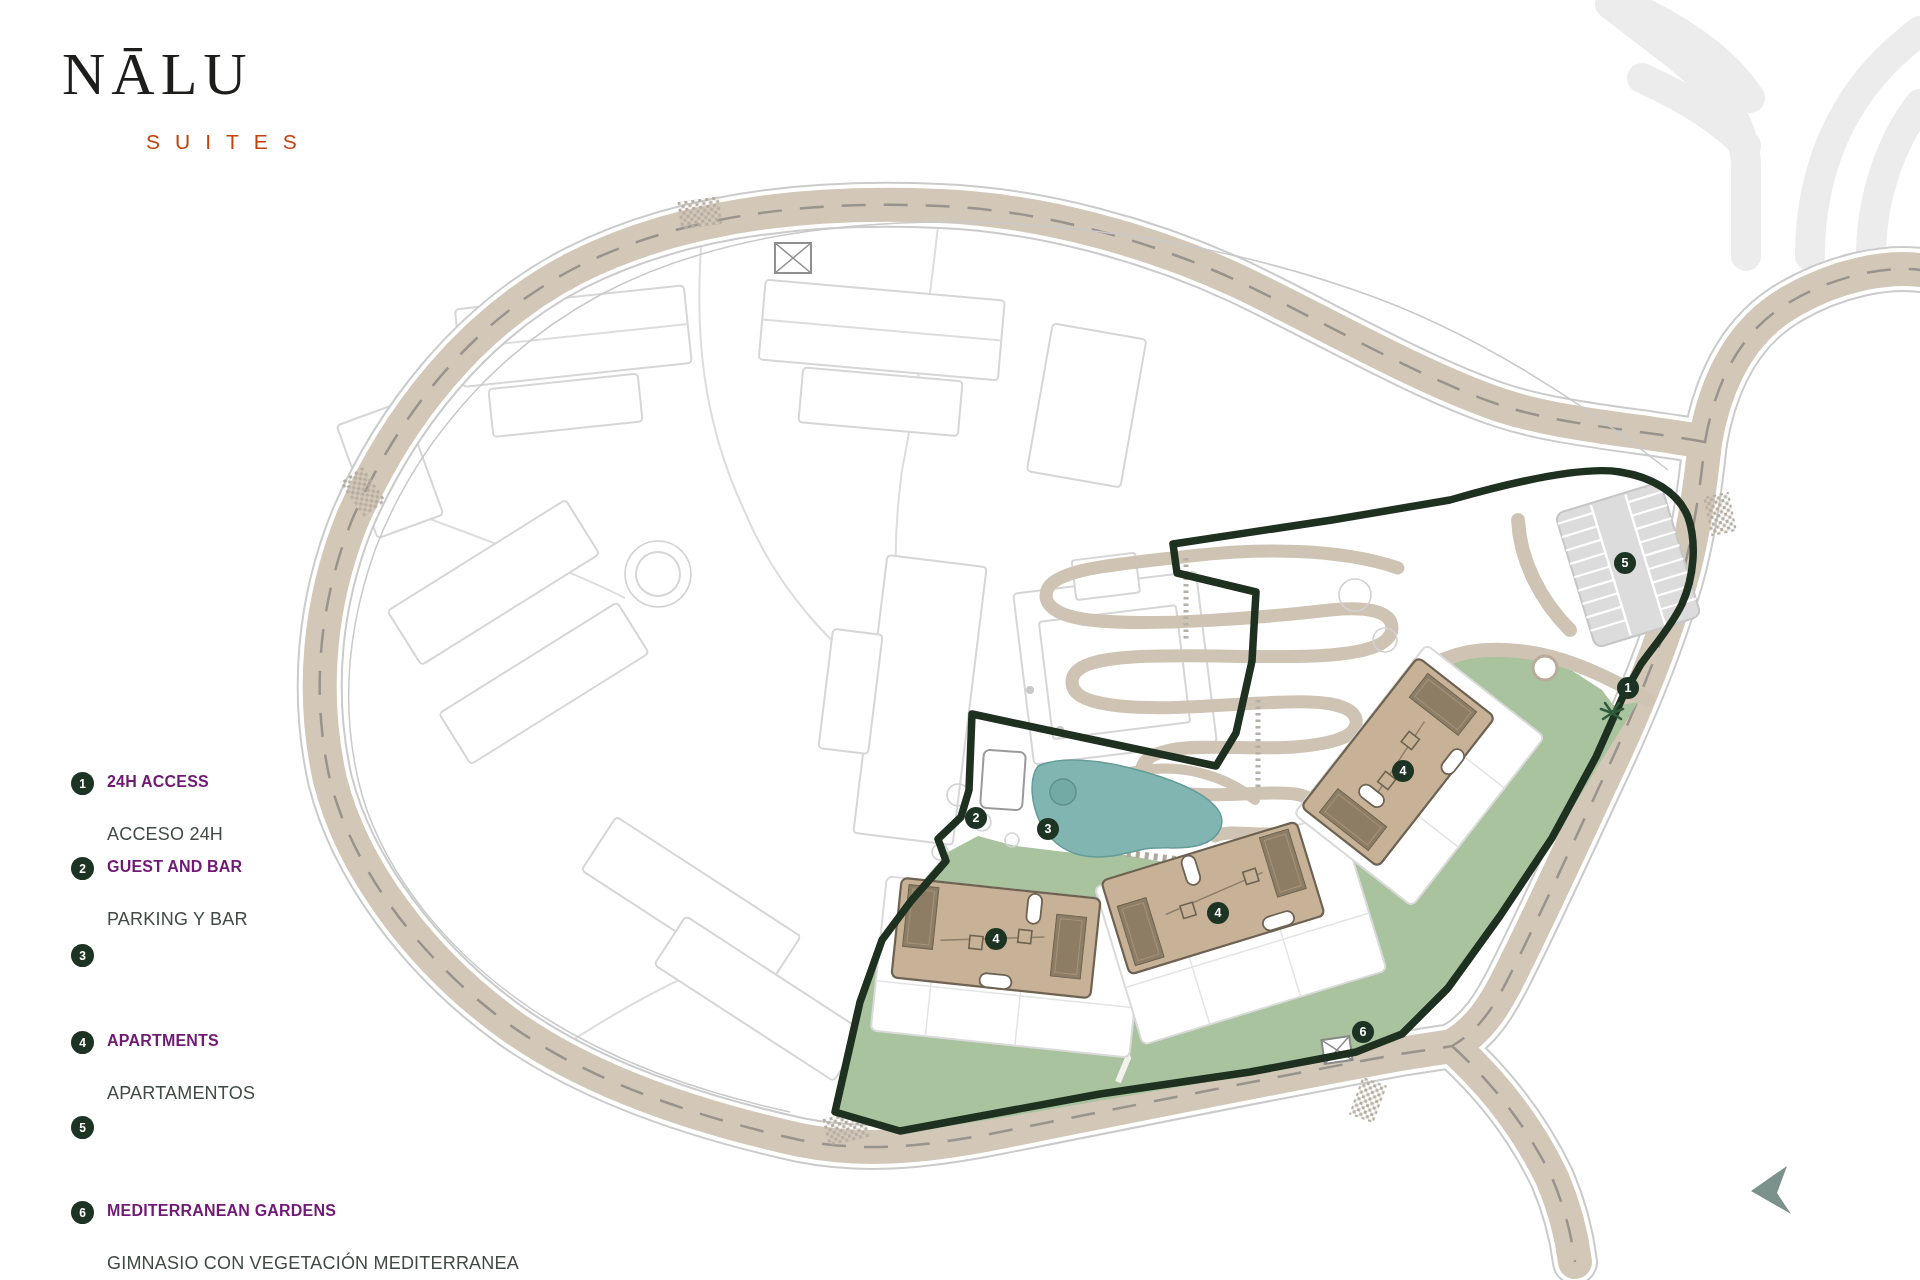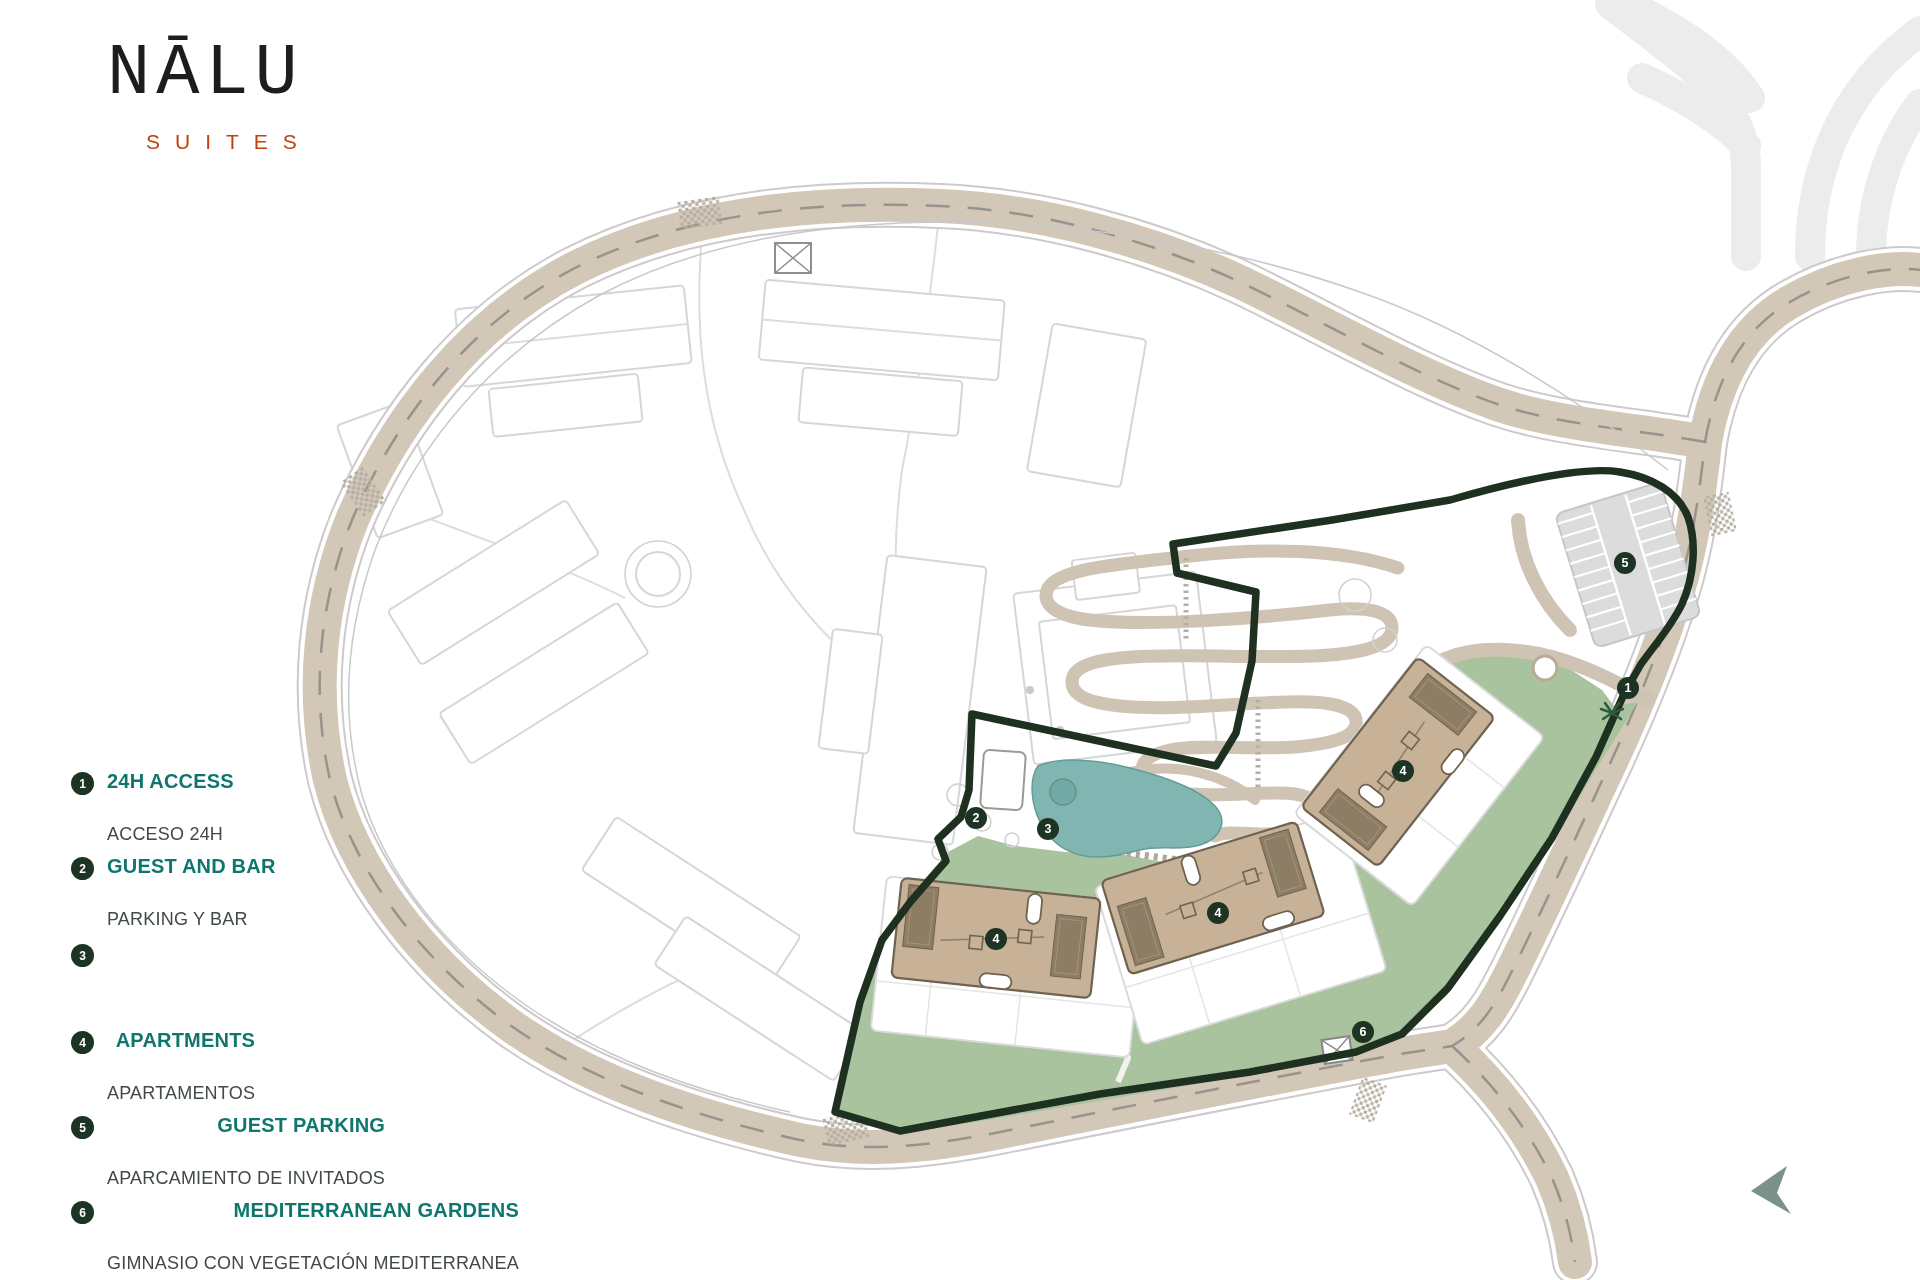--- a/index.html
+++ b/index.html
@@ -1,33 +1,33 @@
 <!DOCTYPE html>
 <html><head>
 <meta charset="utf-8">
 <style>
   html,body{margin:0;padding:0;background:#ffffff;}
   .stage{position:relative;width:1920px;height:1280px;background:#ffffff;overflow:hidden;
          font-family:"Liberation Sans",sans-serif;}
   svg.plan{position:absolute;left:0;top:0;}
   
   .logo{position:absolute;left:62px;top:26px;width:330px;color:#1d1d1b;}
-  .logo .word{font-size:72px;line-height:96px;letter-spacing:6px;font-weight:400;
-              font-family:Liberation Mono, monospace;color:#1d1d1b;margin-left:45px;}
+  .logo .word{font-size:60px;line-height:96px;letter-spacing:6px;font-weight:400;
+              font-family:Liberation Serif, serif;color:#1d1d1b;}
   .logo .tagline{font-size:21px;letter-spacing:15px;margin-top:8px;margin-left:84px;color:#c2410c;}
   
   .legend{position:absolute;left:71px;top:0;width:480px;}
   .legend-item{position:absolute;left:0;display:flex;align-items:flex-start;}
   .legend-item:nth-of-type(1){top:770px;} .legend-item:nth-of-type(2){top:855px;}
   .legend-item:nth-of-type(3){top:942px;} .legend-item:nth-of-type(4){top:1029px;}
   .legend-item:nth-of-type(5){top:1114px;} .legend-item:nth-of-type(6){top:1199px;}
   .badge{flex:0 0 auto;width:23px;height:23px;border-radius:50%;background:#1d3323;color:#ffffff;
          font-size:12px;font-weight:bold;display:flex;align-items:center;justify-content:center;margin-top:2px;}
   .ltexts{margin-left:13px;}
-  .ltitle{font-size:20px;font-weight:bold;color:#0f766e;line-height:23px;letter-spacing:.2px;text-align:right;}
+  .ltitle{font-size:16px;font-weight:bold;color:#701a75;line-height:23px;letter-spacing:.2px;}
   .lsub{font-size:18px;color:#414a44;line-height:23px;letter-spacing:.2px;margin-top:30px;}
   
   .faint{fill:#ffffff;stroke:#d6d6d6;stroke-width:2;}
   .faint2{fill:none;stroke:#dddddd;stroke-width:2;}
   .road-case{fill:none;stroke:#cbcbcb;stroke-width:46;stroke-linecap:round;stroke-linejoin:round;}
   .road-white{fill:none;stroke:#ffffff;stroke-width:42;stroke-linecap:round;stroke-linejoin:round;}
   .road-tan{fill:none;stroke:#d3c7b8;stroke-width:34;stroke-linecap:round;stroke-linejoin:round;}
   .road-dash{fill:none;stroke:#98938c;stroke-width:2.5;stroke-dasharray:24 18;}
   .path-tan{fill:none;stroke:#cfc3b4;stroke-width:14;stroke-linecap:round;stroke-linejoin:round;}
   .green{fill:#a8c39e;stroke:none;}
@@ -357,24 +357,20 @@
       </div>
       <div class="legend-item">
         <span class="badge">4</span>
         <div class="ltexts">
           <div class="ltitle">APARTMENTS</div>
           <div class="lsub">APARTAMENTOS</div>
         </div>
       </div>
       <div class="legend-item">
         <span class="badge">5</span>
-        <div class="ltexts">
-          <div class="ltitle">GUEST PARKING</div>
-          <div class="lsub">APARCAMIENTO DE INVITADOS</div>
-        </div>
       </div>
       <div class="legend-item">
         <span class="badge">6</span>
         <div class="ltexts">
           <div class="ltitle">MEDITERRANEAN GARDENS</div>
           <div class="lsub">GIMNASIO CON VEGETACIÓN MEDITERRANEA</div>
         </div>
       </div>
     </div>
 </div>

